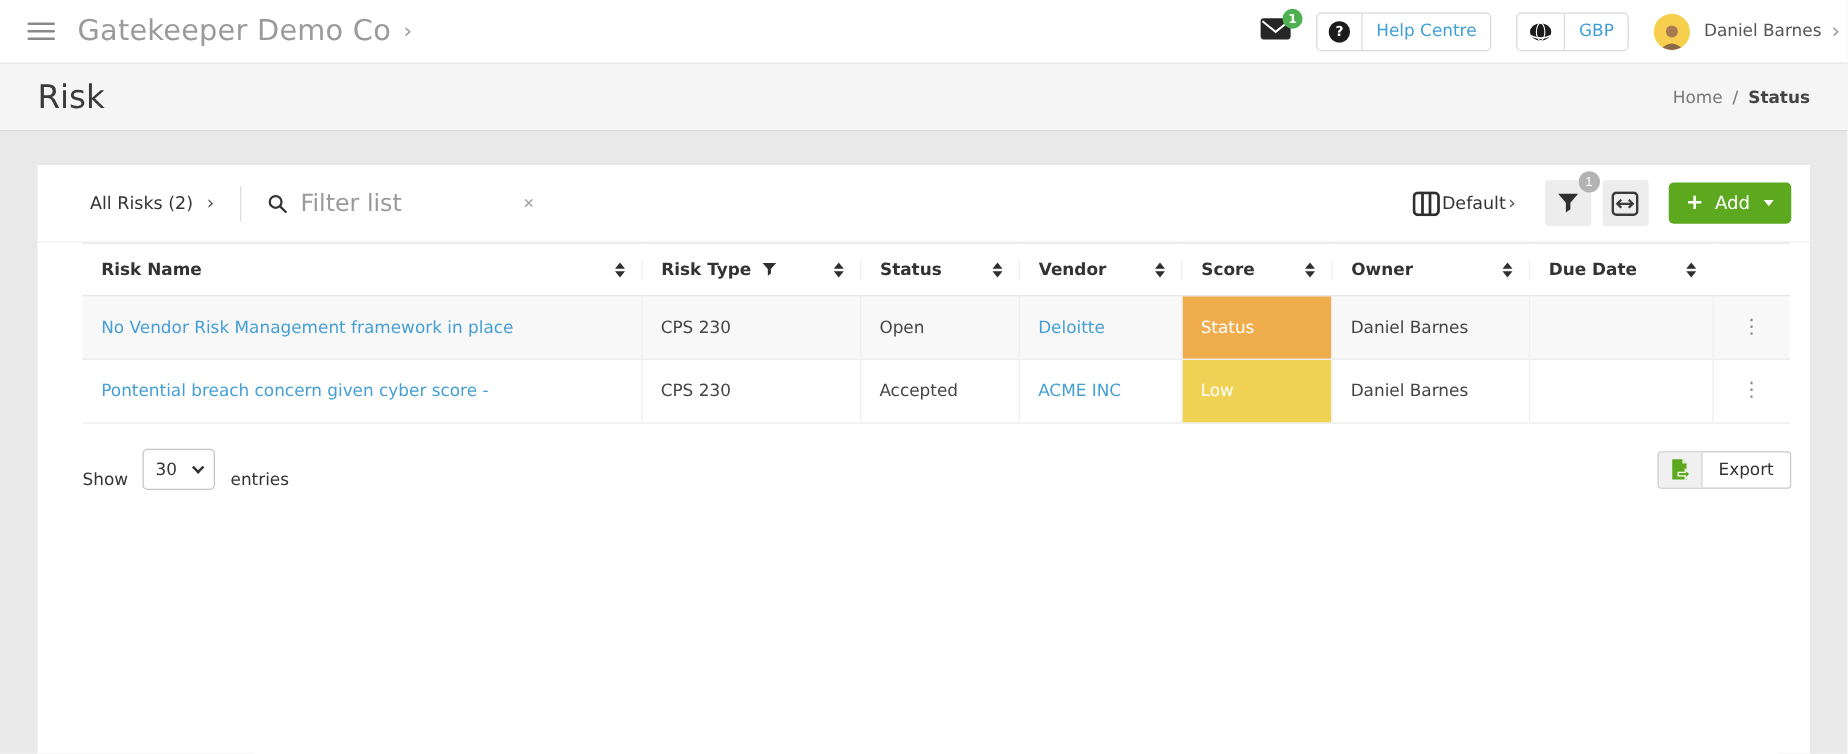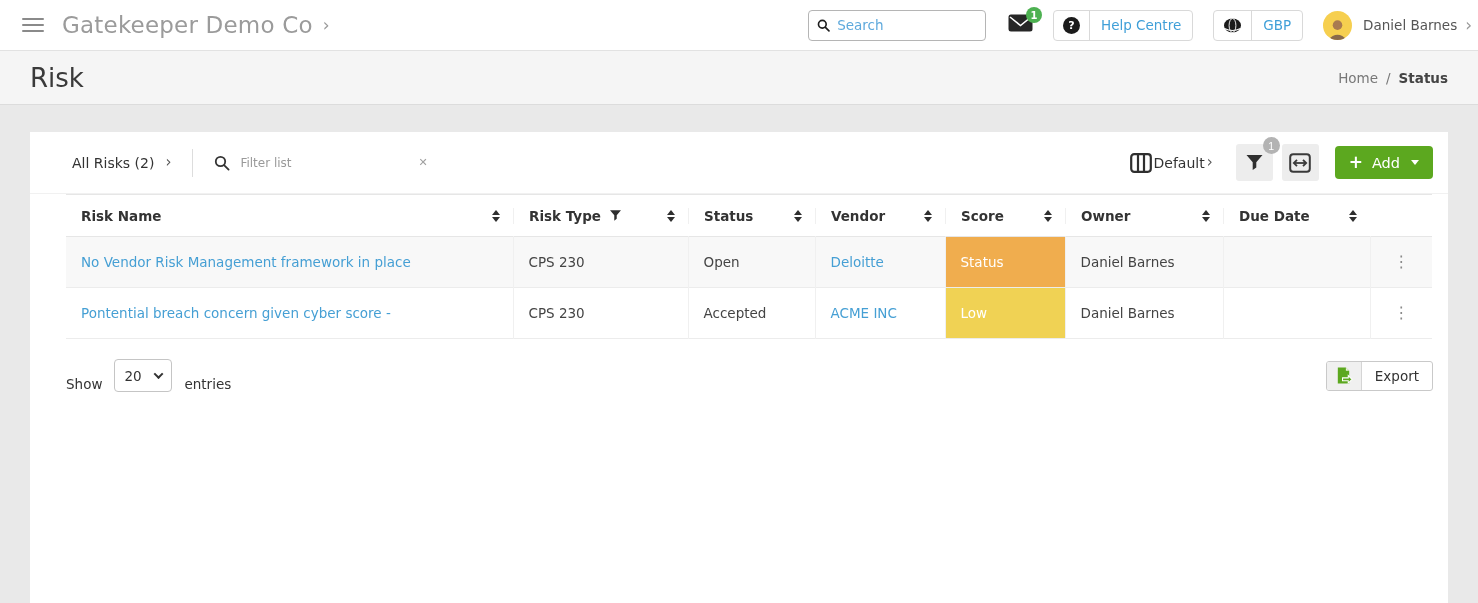--- a/index.html
+++ b/index.html
@@ -51,21 +51,21 @@
   
   .page-body { height:498px; padding:27px 30px 0; }
   .card { background:#fff; min-height:471px; }
 
   .card-toolbar { height:62px; display:flex; align-items:center; padding:0 15px 0 42px;
                   border-bottom:1px solid #f1f1f1; }
   .list-selector { display:flex; align-items:center; gap:11px; font-size:14px; color:#333; cursor:pointer; }
   .list-selector .chev { color:#555; font-size:15px; }
   .vdivider { width:1px; height:28px; background:#ddd; margin:0 21px; }
   .filterbox { display:flex; align-items:center; gap:10px; }
-  .filterbox input { border:none; outline:none; width:140px; font-size:12px; font-family:inherit; color:#ef4444; }
+  .filterbox input { border:none; outline:none; width:140px; font-size:19px; font-family:inherit; color:#ef4444; }
   .filterbox input::placeholder { color:#9a9a9a; opacity:1; }
   .clear-x { color:#a0a0a0; font-size:11px; margin-left:28px; cursor:pointer; }
 
   .toolbar-right { margin-left:auto; display:flex; align-items:center; }
   .view-selector { display:flex; align-items:center; gap:2px; font-size:14px; color:#333; cursor:pointer; }
   .view-selector .chev { color:#555; font-size:15px; }
   .iconbtn { width:37px; height:37px; background:#ededed; border:none; border-radius:3px;
              display:flex; align-items:center; justify-content:center; cursor:pointer; position:relative; }
   .iconbtn.filter { margin-left:23px; }
   .iconbtn.expand { margin-left:9px; }
@@ -121,27 +121,20 @@
       <span></span>
       <span></span>
       <span></span>
     </button>
   <div class="brand">
     <span class="brand-name">Gatekeeper Demo Co</span>
     <span class="chev">›</span>
   </div>
   <div class="spacer"></div>
 
-  <div class="searchbox">
-    <svg width="15" height="15" viewBox="0 0 16 16">
-      <circle cx="6.5" cy="6.5" r="4.7" fill="none" stroke="#1d1d1d" stroke-width="2"></circle>
-      <line x1="10.3" y1="10.3" x2="14.6" y2="14.6" stroke="#1d1d1d" stroke-width="2" stroke-linecap="round"></line>
-    </svg>
-    <input type="text" placeholder="Search" style="">
-  </div>
 
   <div class="mail">
     <svg width="25" height="18" viewBox="0 0 25 18">
       <rect x="0.5" y="0.5" width="24" height="17" rx="2.5" fill="#262626"></rect>
       <polyline points="2,3 12.5,11.5 23,3" fill="none" stroke="#fff" stroke-width="1.6"></polyline>
     </svg>
     <span class="mail-badge">1</span>
   </div>
 
   <div class="pillgroup">
@@ -351,21 +344,21 @@
             <button class="kebab">⋮</button>
           </td>
         </tr>
       </tbody>
     </table>
 
     <div class="card-footer">
       <div class="show-entries">
         <span>Show</span>
         <div class="fake-select">
-          <span>20</span>
+          <span>30</span>
           <span class="chevron-down"></span>
         </div>
         <span>entries</span>
       </div>
 
       <button class="export-btn">
         <span class="export-icon-seg">
           <svg width="19" height="19" viewBox="0 0 20 20">
             <path d="M4 1.5 h8.5 l3.5 3.5 v13.5 h-12 z" fill="#5ca81f"></path>
             <path d="M12.5 1.5 v3.5 h3.5 z" fill="#eaf4dd"></path>

